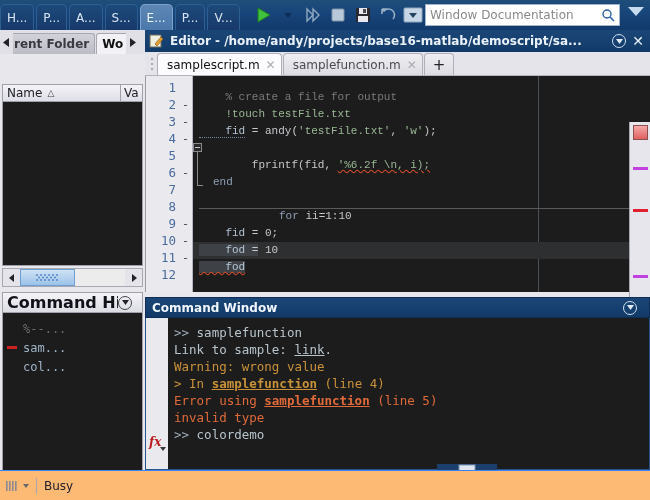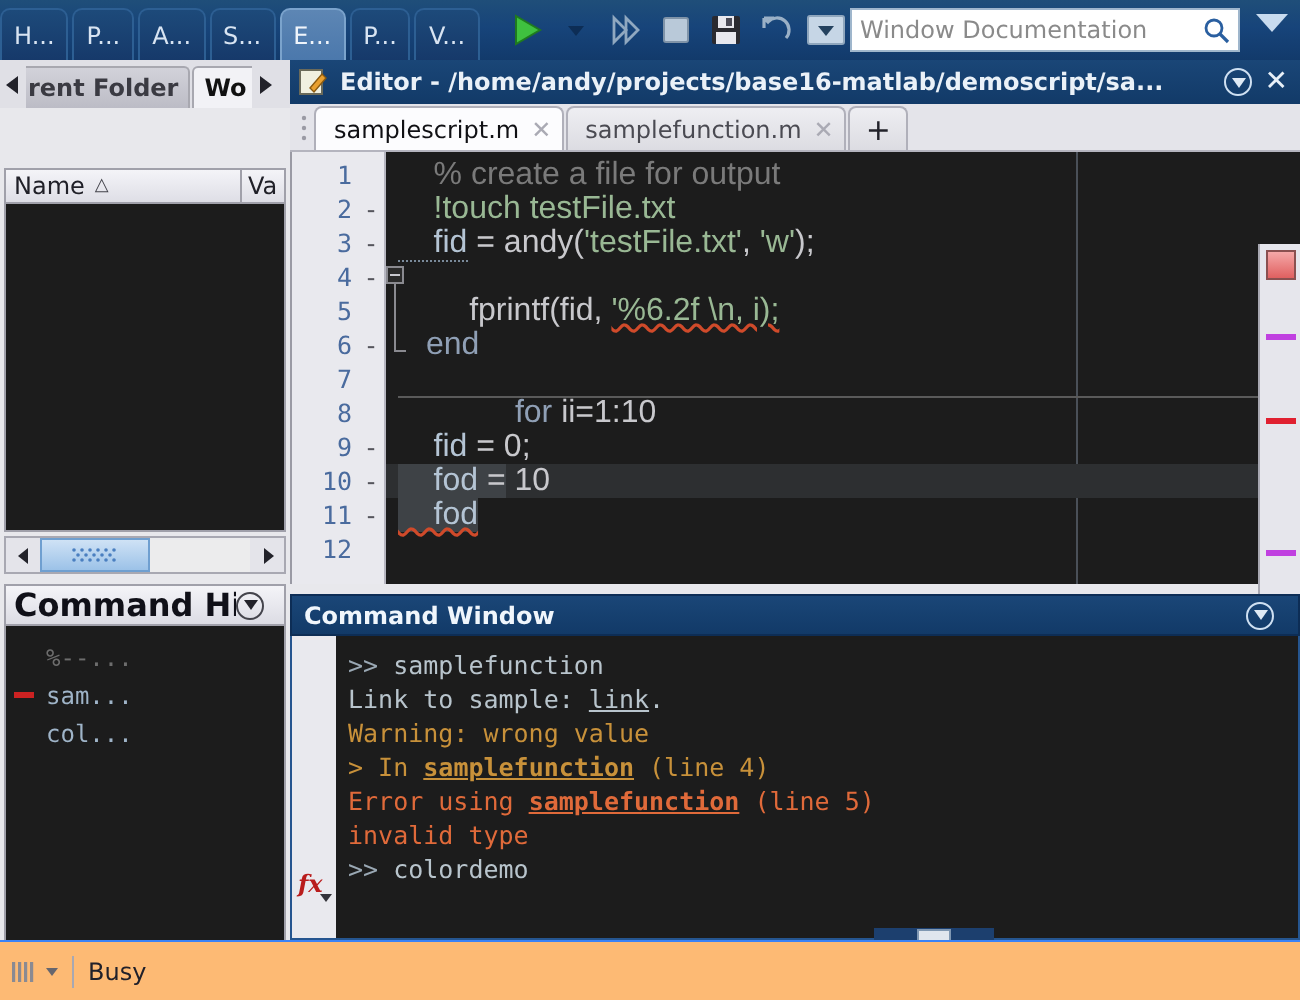--- a/index.html
+++ b/index.html
@@ -189,22 +189,22 @@
   }
   .gutter .gl { height: 17px; line-height: 17px; padding-right: 3px; }
   .bpcol {
     width: 14px; background: #e9e9ee; padding-top: 3px;
     font-family: "DejaVu Sans Mono", monospace; font-size: 12.5px;
     color: #55555c; text-align: center;
     border-right: 1px solid #b6b6c0;
   }
   .bpcol .gl { height: 17px; line-height: 17px; }
   .codebody {
-    flex: 1; position: relative; padding-top: 3px;
-    font-family: Liberation Sans, sans-serif; font-size: 16px;
+    flex: 1; position: relative; padding-top: 13px;
+    font-family: Liberation Mono, monospace; font-size: 11px;
     overflow: hidden;
   }
   .cl { height: 17px; line-height: 17px; white-space: pre; padding-left: 6px; position: relative; }
   .cl.cur { background: #2d2f31; }
   .colguide {
     position: absolute; left: 345px; top: 0; width: 1px; height: 216px;
     background: #4a5058;
   }
   .sectionrule {
     position: absolute; left: 6px; top: 0; right: 0; height: 1px; background: #5a5a5a;

